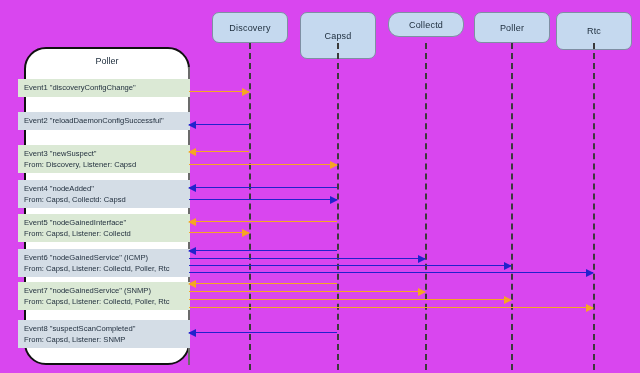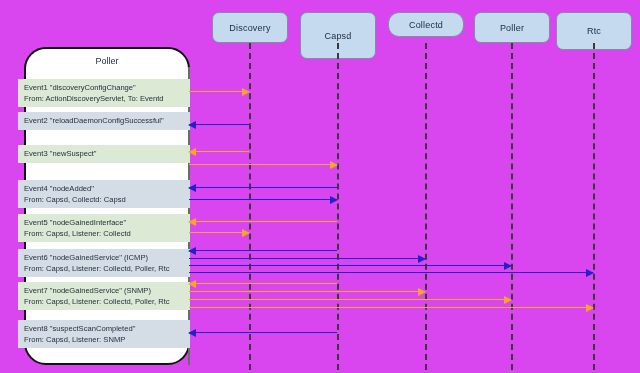--- a/index.html
+++ b/index.html
@@ -127,27 +127,27 @@
     </div>
 
   <div class="eventd-box"></div>
   <div class="eventd-title">Poller</div>
 
   <div id="eventd-spine" style="position:absolute;left:188px;top:67px;width:0;height:298px;border-left:2px solid #6b6b6b;"></div>
 
   <div id="events-layer">
       <div class="event-block green" style="top: 79px;">
         <span class="event-line">Event1 "discoveryConfigChange"</span>
-        <span class="event-line">From: ActionDiscoveryServlet, To: Eventd</span>
       </div>
       <div class="event-block blue" style="top: 112px;">
         <span class="event-line">Event2 "reloadDaemonConfigSuccessful"</span>
       </div>
       <div class="event-block green" style="top: 145px;">
         <span class="event-line">Event3 "newSuspect"</span>
+        <span class="event-line">From: Discovery, Listener: Capsd</span>
       </div>
       <div class="event-block blue" style="top: 180px;">
         <span class="event-line">Event4 "nodeAdded"</span>
         <span class="event-line">From: Capsd, Collectd: Capsd</span>
       </div>
       <div class="event-block green" style="top: 214px;">
         <span class="event-line">Event5 "nodeGainedInterface"</span>
         <span class="event-line">From: Capsd, Listener: Collectd</span>
       </div>
       <div class="event-block blue" style="top: 249px;">

